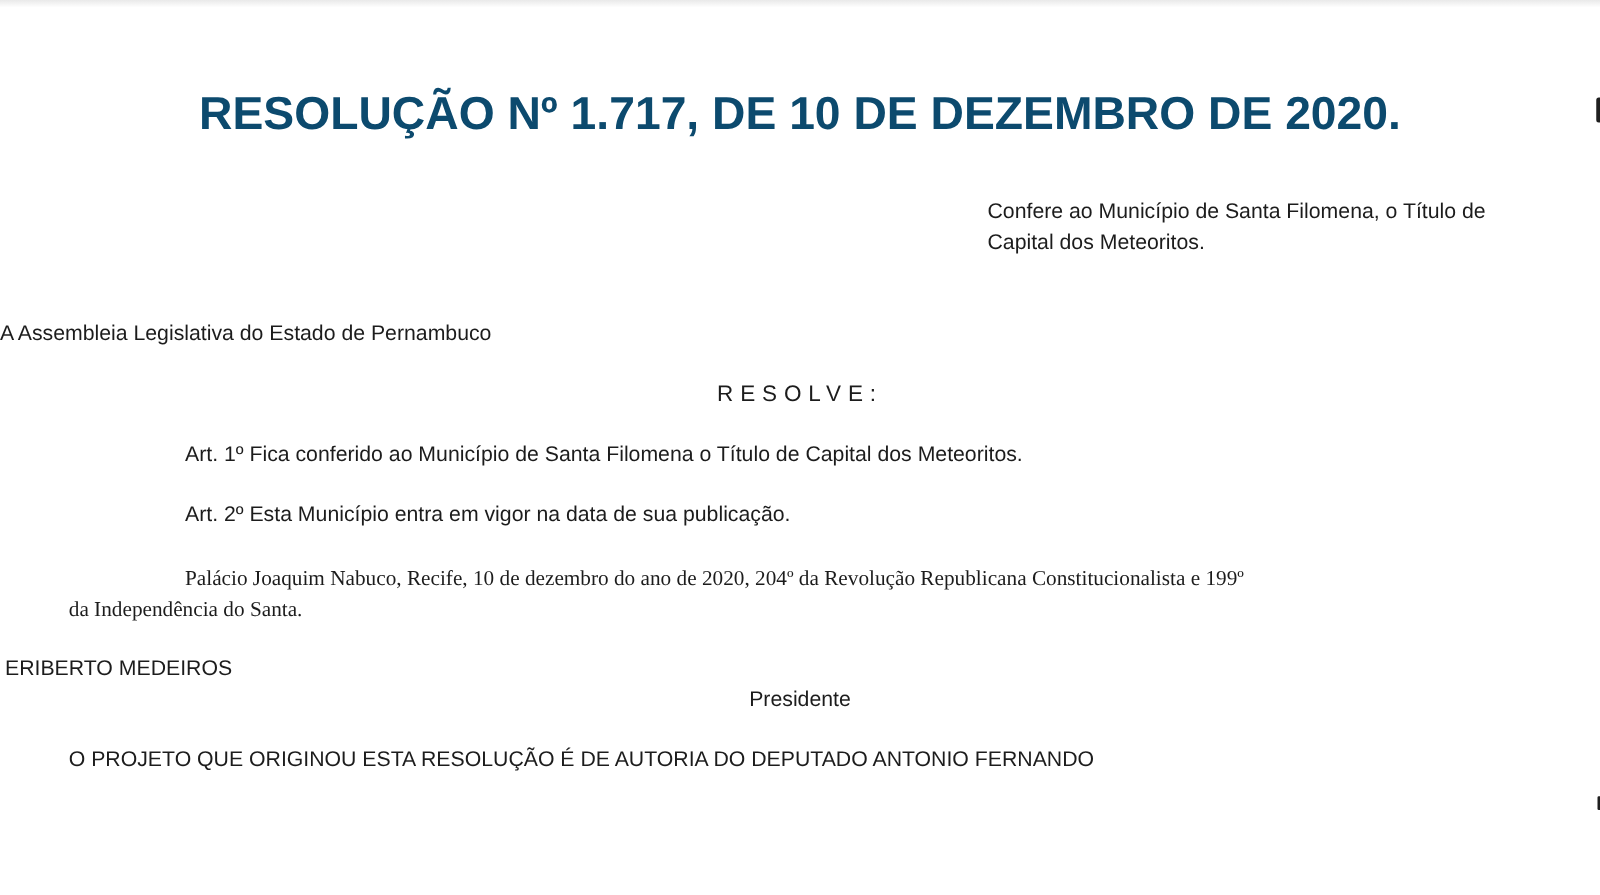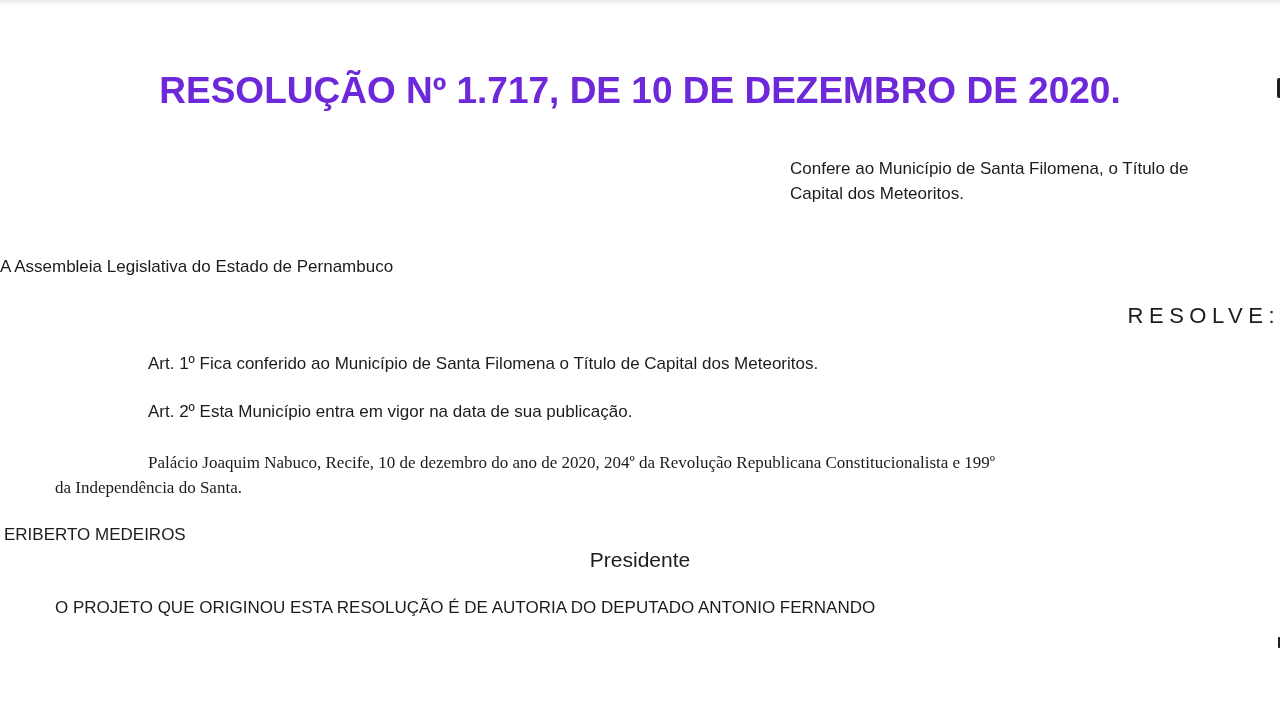--- a/index.html
+++ b/index.html
@@ -24,21 +24,21 @@
   }
   .doc-title {
     position: absolute;
     top: 69px;
     left: 0;
     width: 100%;
     text-align: center;
     font-size: 37px;
     line-height: 44px;
     font-weight: 700;
-    color: #6d28d9;
+    color: #0c4a6e;
     white-space: nowrap;
   }
   .ementa {
     position: absolute;
     top: 156px;
     left: 790px;
     width: 450px;
     font-size: 17px;
     line-height: 25px;
   }
@@ -49,22 +49,22 @@
     width: 100%;
     text-align: left;
     font-size: 17px;
     line-height: 21px;
   }
   .resolve {
     position: absolute;
     top: 305px;
     left: 0;
     width: 100%;
-    text-align: right;
-    font-size: 22px;
+    text-align: center;
+    font-size: 18px;
     line-height: 21px;
     letter-spacing: 5.5px;
   }
   .article {
     position: absolute;
     left: 55px;
     right: 52px;
     font-size: 17px;
     line-height: 21px;
     text-indent: 93px;
@@ -89,21 +89,21 @@
     text-align: left;
     font-size: 17px;
     line-height: 21px;
   }
   .sig-role {
     position: absolute;
     top: 549px;
     left: 0;
     width: 100%;
     text-align: center;
-    font-size: 21px;
+    font-size: 17px;
     line-height: 21px;
   }
   .authorship {
     position: absolute;
     top: 597px;
     left: 55px;
     right: 20px;
     font-size: 17px;
     line-height: 21px;
     white-space: nowrap;

